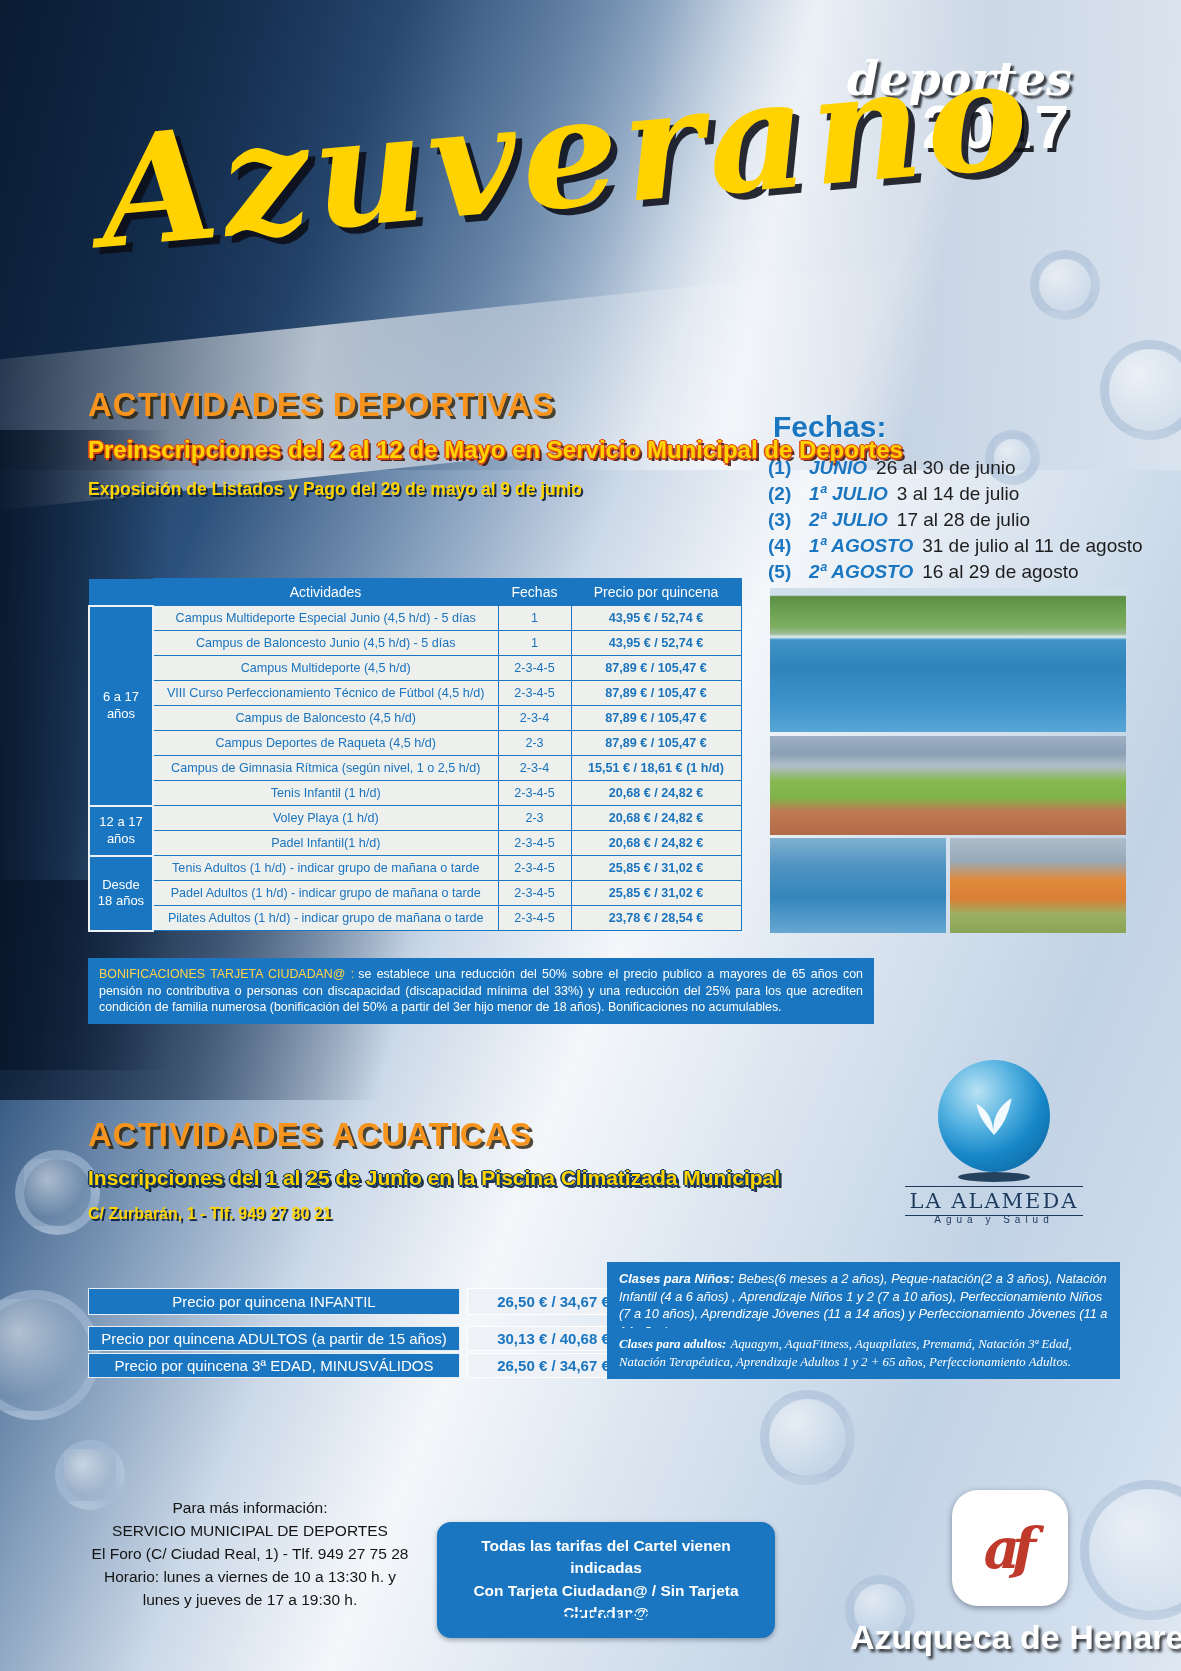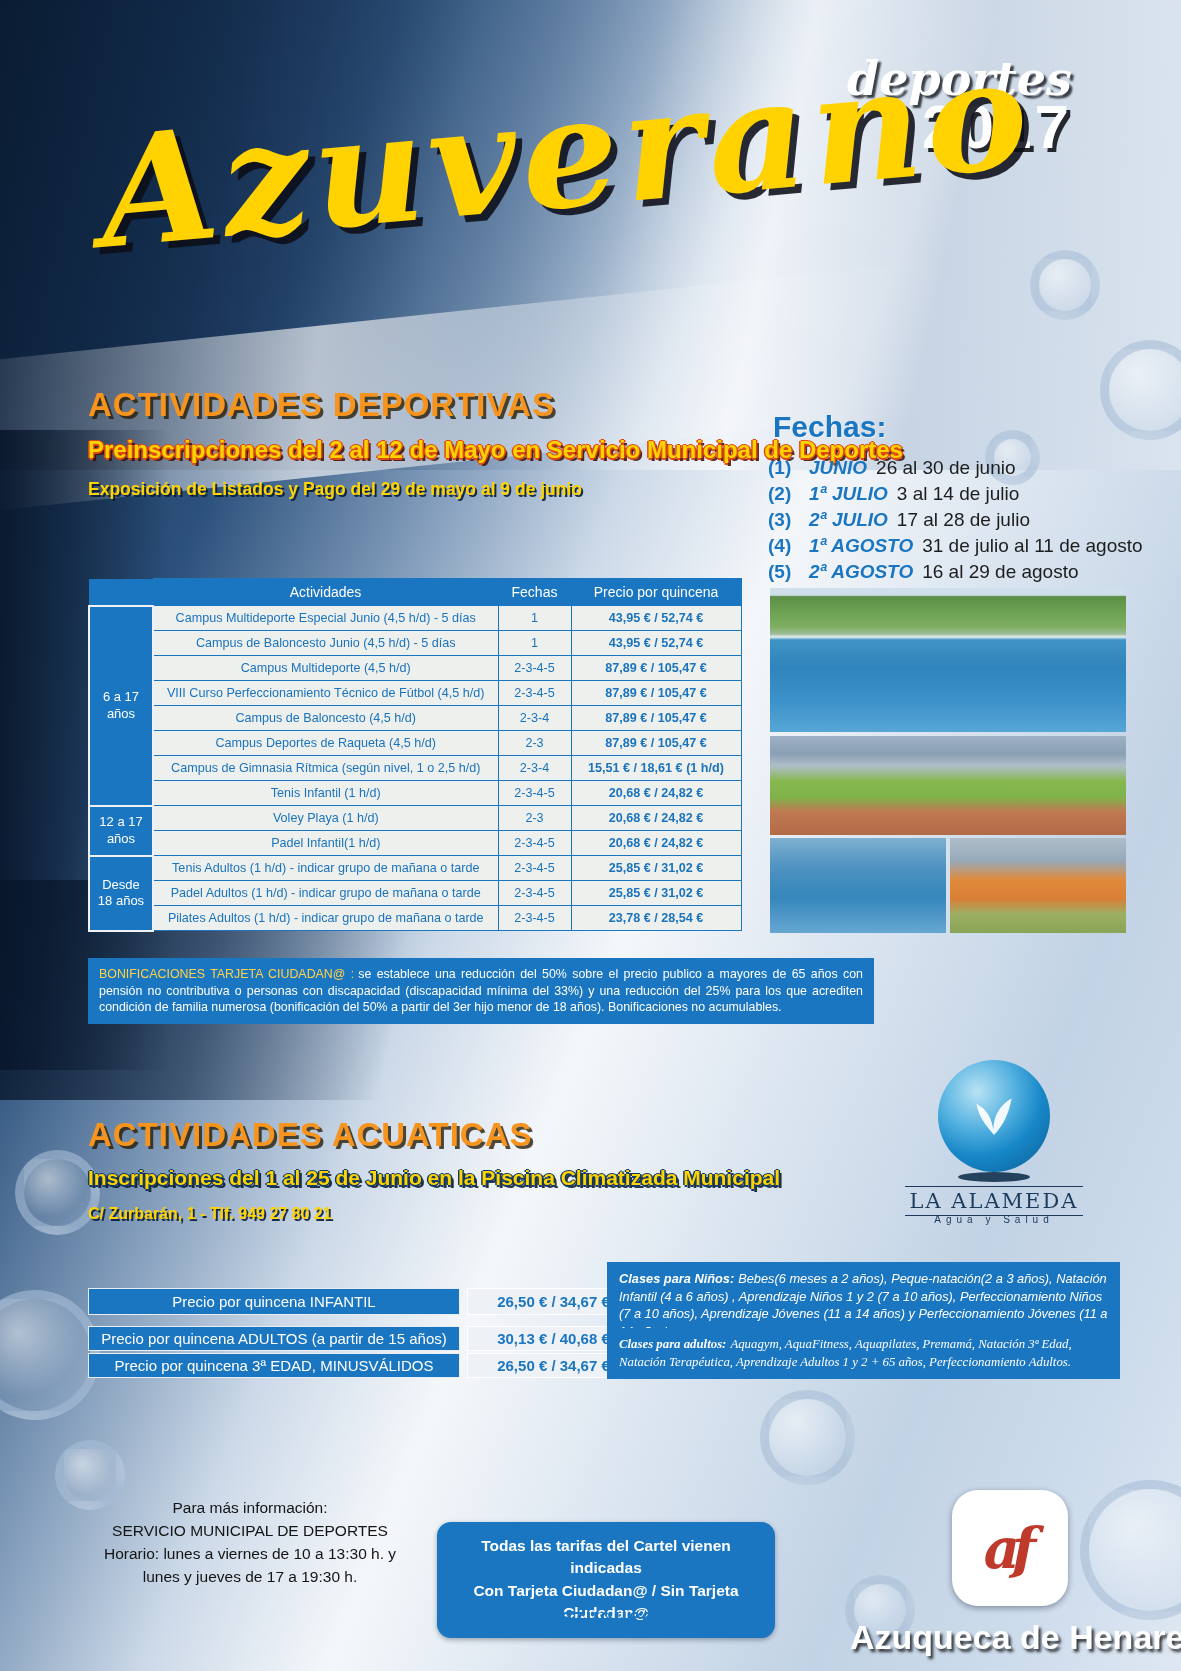--- a/index.html
+++ b/index.html
@@ -288,20 +288,21 @@
   <div class="clases content" style="top:1262px; min-height:62px;">
     <span class="lead">Clases para Niños:</span><span>Bebes(6 meses a 2 años), Peque-natación(2 a 3 años), Natación Infantil (4 a 6 años) , Aprendizaje Niños 1 y 2 (7 a 10 años), Perfeccionamiento Niños (7 a 10 años), Aprendizaje Jóvenes (11 a 14 años) y Perfeccionamiento Jóvenes (11 a 14 años).</span>
   </div>
   <div class="clases content" style="top:1328px; min-height:50px;font-family:Liberation Serif, serif;">
     <span class="lead">Clases para adultos:</span><span>Aquagym, AquaFitness, Aquapilates, Premamá, Natación 3ª Edad, Natación Terapéutica, Aprendizaje Adultos 1 y 2 + 65 años, Perfeccionamiento Adultos.</span>
   </div>
 
   <div class="content info-block" style="left:40px; top:1496px; width:420px;">
     <div>Para más información:</div>
     <div>SERVICIO MUNICIPAL DE DEPORTES</div>
+    <div>El Foro (C/ Ciudad Real, 1) - Tlf. 949 27 75 28</div>
     <div>Horario: lunes a viernes de 10 a 13:30 h. y</div>
     <div>lunes y jueves de 17 a 19:30 h.</div>
   </div>
 
   <div class="content tarifa-box" style="left:437px; top:1522px; width:338px;">
     <div>Todas las tarifas del Cartel vienen indicadas</div>
     <div>Con Tarjeta Ciudadan@ / Sin Tarjeta Cludadan@</div>
   </div>
   <div class="content website" style="left:437px; top:1604px; width:338px;">www.azuqueca.net</div>
 

